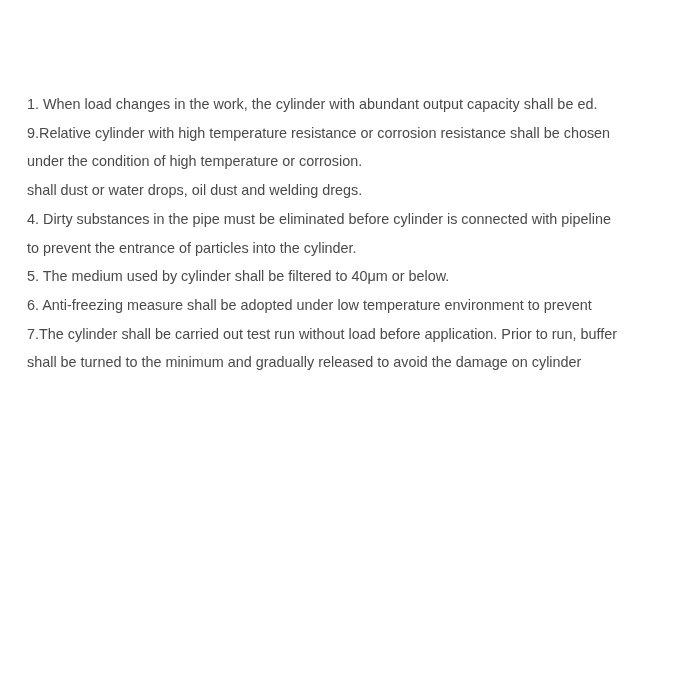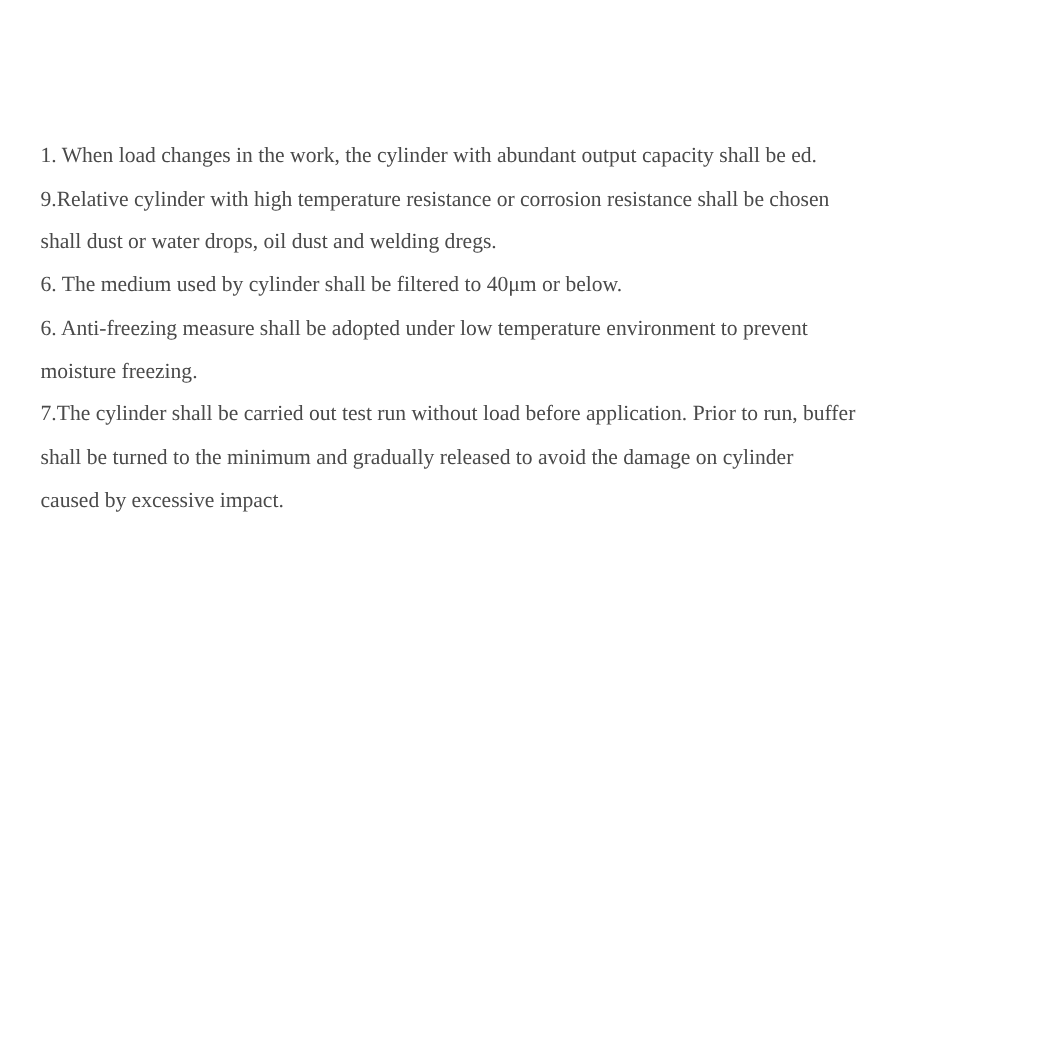--- a/index.html
+++ b/index.html
@@ -11,21 +11,20 @@
     height: 700px;
     background: #ffffff;
     font-family: "Liberation Sans", "DejaVu Sans", sans-serif;
   }
   .page {
     position: relative;
     width: 700px;
     height: 700px;
     background: #ffffff;
     overflow: hidden;
-    font-family: Liberation Serif, serif;
   }
   .precautions {
     position: absolute;
     left: 27px;
     top: 90px;
     width: 650px;
     font-size: 14.4px;
     line-height: 28.7px;
     font-weight: 400;
     color: #4a4a4a;
@@ -42,32 +41,33 @@
 </head>
 <body>
 
 <div class="page">
   <div class="precautions" style="color: rgb(74, 74, 74);">
       <p>
         <span class="line">1. When load changes in the work, the cylinder with abundant output capacity shall be ed.</span>
       </p>
       <p>
         <span class="line">9.Relative cylinder with high temperature resistance or corrosion resistance shall be chosen</span>
+        <span class="line">under the condition of high temperature or corrosion.</span>
       </p>
       <p>
         <span class="line">shall dust or water drops, oil dust and welding dregs.</span>
       </p>
       <p>
+        <span class="line">4. Dirty substances in the pipe must be eliminated before cylinder is connected with pipeline</span>
+        <span class="line">to prevent the entrance of particles into the cylinder.</span>
       </p>
       <p>
-        <span class="line">6. The medium used by cylinder shall be filtered to 40μm or below.</span>
+        <span class="line">5. The medium used by cylinder shall be filtered to 40μm or below.</span>
       </p>
       <p>
         <span class="line">6. Anti-freezing measure shall be adopted under low temperature environment to prevent</span>
-        <span class="line">moisture freezing.</span>
       </p>
       <p>
         <span class="line">7.The cylinder shall be carried out test run without load before application. Prior to run, buffer</span>
         <span class="line">shall be turned to the minimum and gradually released to avoid the damage on cylinder</span>
-        <span class="line">caused by excessive impact.</span>
       </p>
     </div>
 </div>
 
 </body></html>

